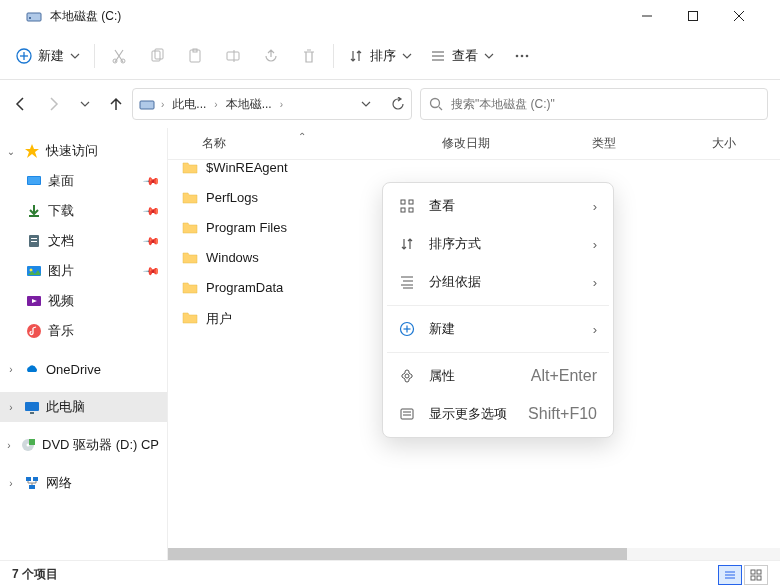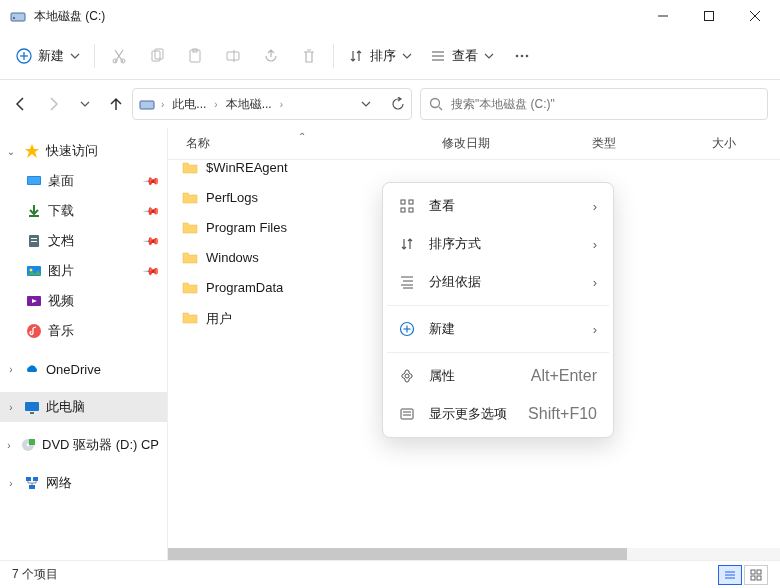--- a/index.html
+++ b/index.html
@@ -1,17 +1,17 @@
 <!DOCTYPE html>
 <html><head>
 <meta charset="utf-8">
 <style>
 * { margin:0; padding:0; box-sizing:border-box; font-family:"Segoe UI","Microsoft YaHei",sans-serif; }
 body { width:780px; height:588px; background:#fff; overflow:hidden; font-size:12px; color:#1a1a1a; position:relative; }
-.titlebar { height:32px; display:flex; align-items:center; padding:0 2px;text-align:right; }
+.titlebar { height:32px; display:flex; align-items:center; padding:0 18px;text-align:right; }
 .titlebar .app-icon { width:16px; height:16px; margin:0 8px; }
 .titlebar .title { font-size:12px; flex:0 0 auto; }
 .titlebar .spacer { flex:1; }
 .win-btn { width:46px; height:32px; display:flex; align-items:center; justify-content:center; }
 .toolbar { height:48px; display:flex; align-items:center; padding:0 8px; gap:2px; border-bottom:1px solid #e5e5e5; }
 .tbtn { height:36px; min-width:36px; padding:0 8px; display:flex; align-items:center; justify-content:center; gap:6px; border-radius:4px; color:#444; }
 .tbtn.blue { color:#1976d2; }
 .tbtn.disabled { color:#b5b5b5; }
 .tbtn .lbl { font-size:13px; color:#222; }
 .divider { width:1px; height:24px; background:#e5e5e5; margin:0 4px; }
@@ -35,21 +35,21 @@
 .col-headers { height:32px; display:flex; align-items:center; border-bottom:1px solid #eee; font-size:12px; color:#444; }
 .col-headers .col { padding:0 14px; position:relative; }
 .col-headers .col.name { width:260px; display:flex; align-items:center; }
 .col-headers .col.date { width:150px; }
 .col-headers .col.type { width:120px; }
 .col-headers .col.size { flex:1; }
 .col-headers .sort-arrow { position:absolute; left:50%; top:-4px; font-size:10px; color:#666; }
 .file-list { flex:1; overflow:auto; }
 .file-row { height:30px; display:flex; align-items:flex-start; padding:0 14px; gap:8px; font-size:13px; }
 .file-row .ficn { width:16px; height:16px; }
-.statusbar { height:28px; border-top:1px solid #eee; display:flex; align-items:center; padding:0 12px; font-size:12px; color:#333; }
+.statusbar { height:28px; border-top:1px solid #eee; display:flex; align-items:center; padding:0 12px; font-size:12px; color:#333;font-weight:bold; }
 .statusbar .spacer { flex:1; }
 .viewbtn { width:24px; height:20px; border:1px solid #ccc; display:flex; align-items:center; justify-content:center; margin-left:2px; }
 .viewbtn.active { background:#dbeafe; border-color:#2563eb; }
 .context-menu { position:absolute; top:182px; left:382px; width:232px; background:#fff; border:1px solid #ddd; border-radius:8px; box-shadow:0 8px 24px rgba(0,0,0,.15); padding:4px; font-size:13px; }
 .ctx-item { height:38px; display:flex; align-items:center; padding:0 12px; gap:14px; border-radius:4px; }
 .ctx-item .cicn { width:16px; height:16px; color:#555; flex-shrink:0; }
 .ctx-item .shortcut { margin-left:auto; color:#777; font-size:16px; }
 .ctx-item .sub-arrow { margin-left:auto; color:#666; }
 .ctx-sep { height:1px; background:#eee; margin:4px 0; }
 .scrollbar-h { position:absolute; bottom:0; left:0; right:0; height:12px; display:flex; align-items:center; }
@@ -337,21 +337,21 @@
             <path d="M4 6 L4 8 L12 8 L12 6 M8 8 L8 10" stroke="#888" fill="none"></path>
           </svg>
         </span>
         <span>网络</span>
       </div>
   </div>
 
   <div class="content">
     <div class="col-headers">
       <div class="col name">
-          <span style="margin-left:4px">名称</span>
+          <span style="margin-left:20px">名称</span>
           <span class="sort-arrow">⌃</span>
         </div>
       <div class="col date"><span>修改日期</span></div>
       <div class="col type"><span>类型</span></div>
       <div class="col size"><span>大小</span></div>
     </div>
     <div class="file-list">
       <div class="file-row">
           <span class="ficn">
             <svg viewBox="0 0 16 16">

